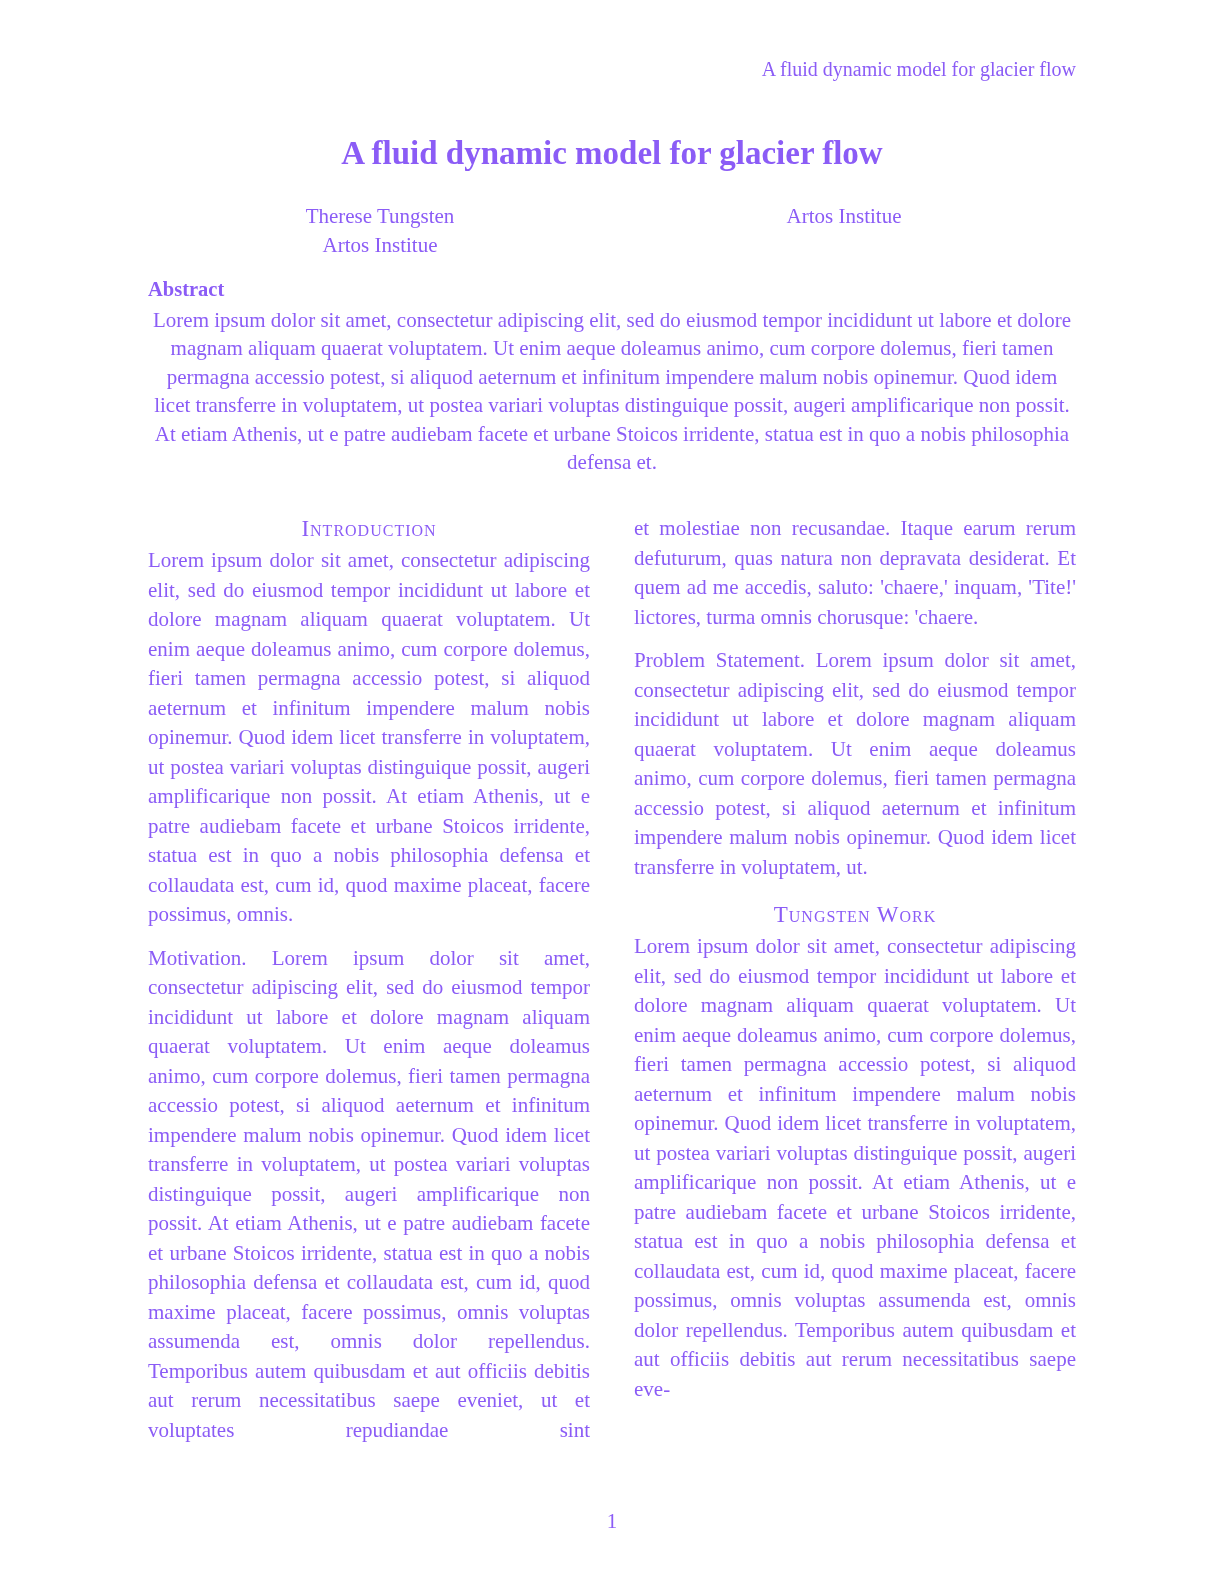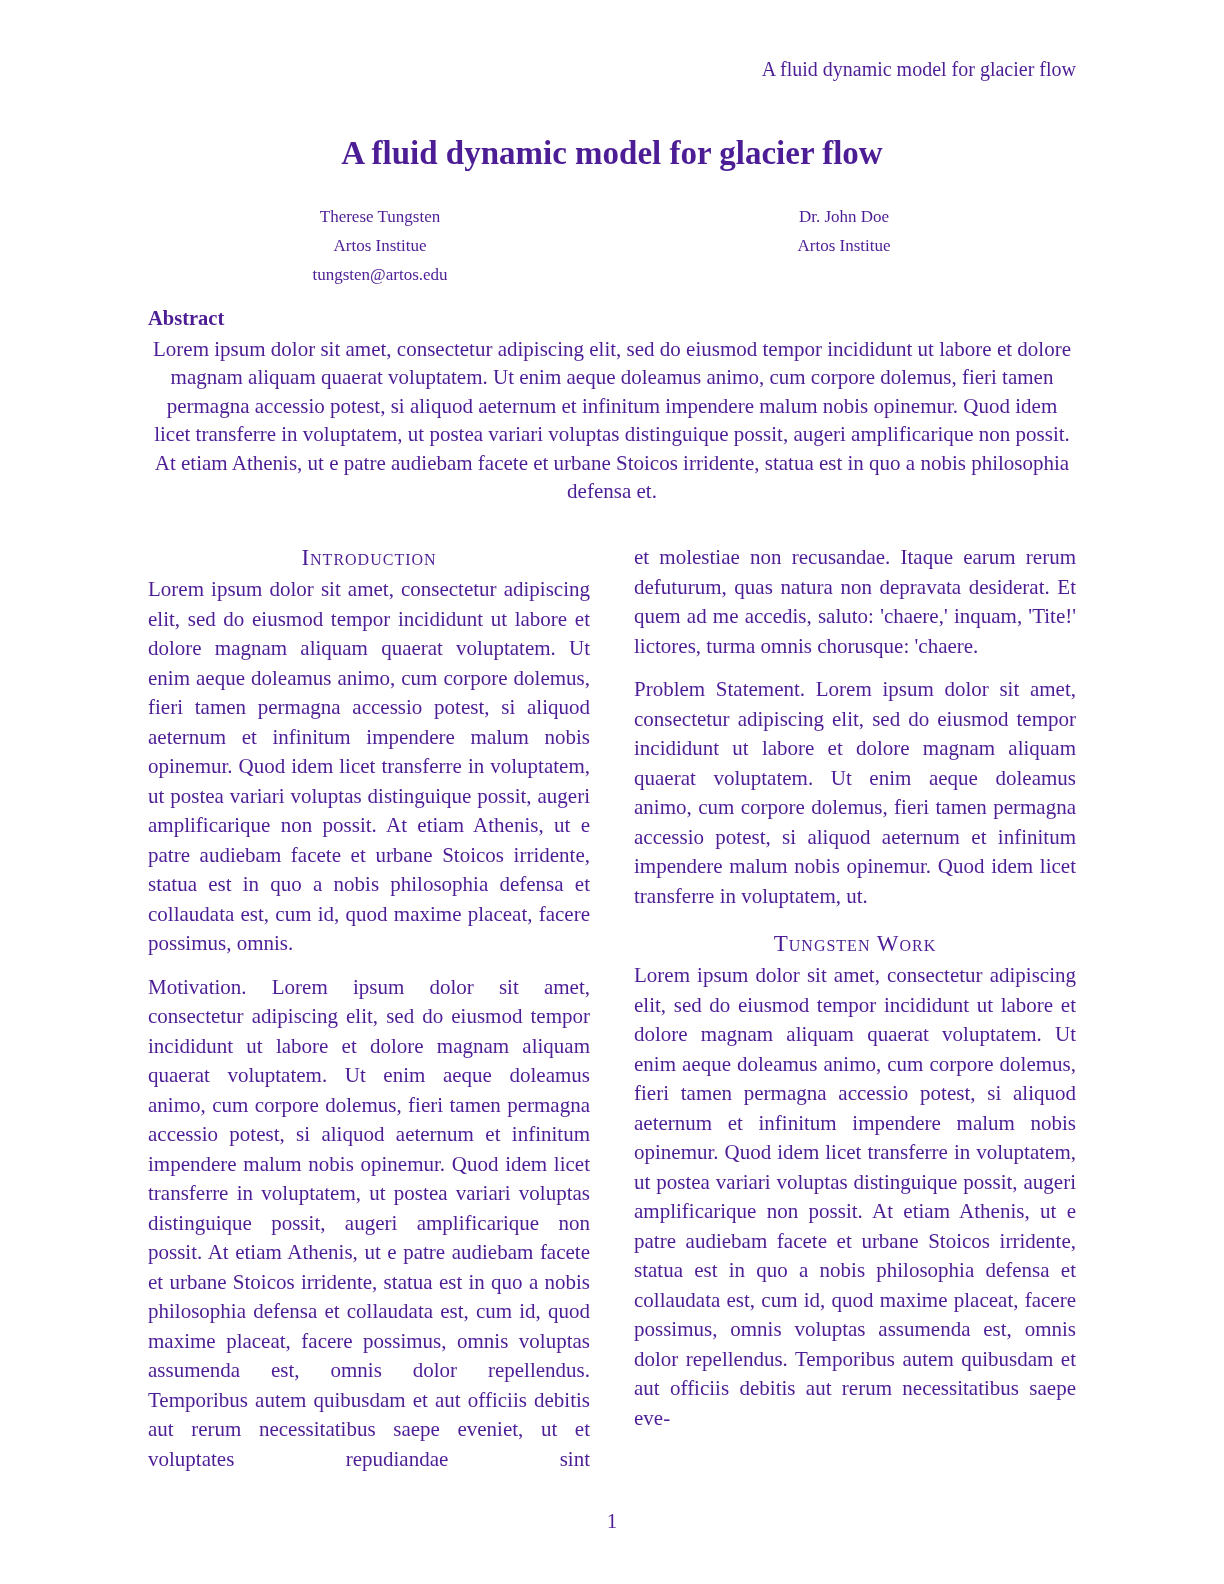--- a/index.html
+++ b/index.html
@@ -2,21 +2,21 @@
 <html lang="en"><head>
 <meta charset="utf-8">
 <style>
   html, body { margin: 0; padding: 0; background: #ffffff; }
   .page {
     position: relative;
     width: 1224px;
     height: 1584px;
     margin: 0 auto;
     background: #ffffff;
-    color: #4c1d95;
+    color: #8b5cf6;
     font-family: "Liberation Serif", "DejaVu Serif", serif;
     box-sizing: border-box;
     padding: 56px 148px 48px 148px;
     overflow: hidden;
   }
   .running-head {
     text-align: right;
     font-size: 20px;
     line-height: 26px;
   }
@@ -27,21 +27,21 @@
     line-height: 42px;
     margin-top: 50px;
   }
   .authors {
     display: flex;
     margin-top: 28px;
   }
   .author {
     flex: 1;
     text-align: center;
-    font-size: 17px;
+    font-size: 21px;
     line-height: 29px;
   }
   .abstract-heading {
     font-weight: bold;
     font-size: 20.5px;
     line-height: 27px;
     margin-top: 16px;
   }
   .abstract-text {
     text-align: center;
@@ -91,24 +91,22 @@
 <div class="page">
 
   <div class="running-head">A fluid dynamic model for glacier flow</div>
 
   <h1 class="paper-title">A fluid dynamic model for glacier flow</h1>
 
   <div class="authors">
     <div class="author">
       <div>Therese Tungsten</div>
       <div>Artos Institue</div>
-      <div>tungsten@artos.edu</div>
     </div>
     <div class="author">
-      <div>Dr. John Doe</div>
       <div>Artos Institue</div>
     </div>
   </div>
 
   <div class="abstract-heading">Abstract</div>
 
   <div class="abstract-text">Lorem ipsum dolor sit amet, consectetur adipiscing elit, sed do eiusmod tempor incididunt ut labore et dolore magnam aliquam quaerat voluptatem. Ut enim aeque doleamus animo, cum corpore dolemus, fieri tamen permagna accessio potest, si aliquod aeternum et infinitum impendere malum nobis opinemur. Quod idem licet transferre in voluptatem, ut postea variari voluptas distinguique possit, augeri amplificarique non possit. At etiam Athenis, ut e patre audiebam facete et urbane Stoicos irridente, statua est in quo a nobis philosophia defensa et.</div>
 
   <div class="columns">
 

